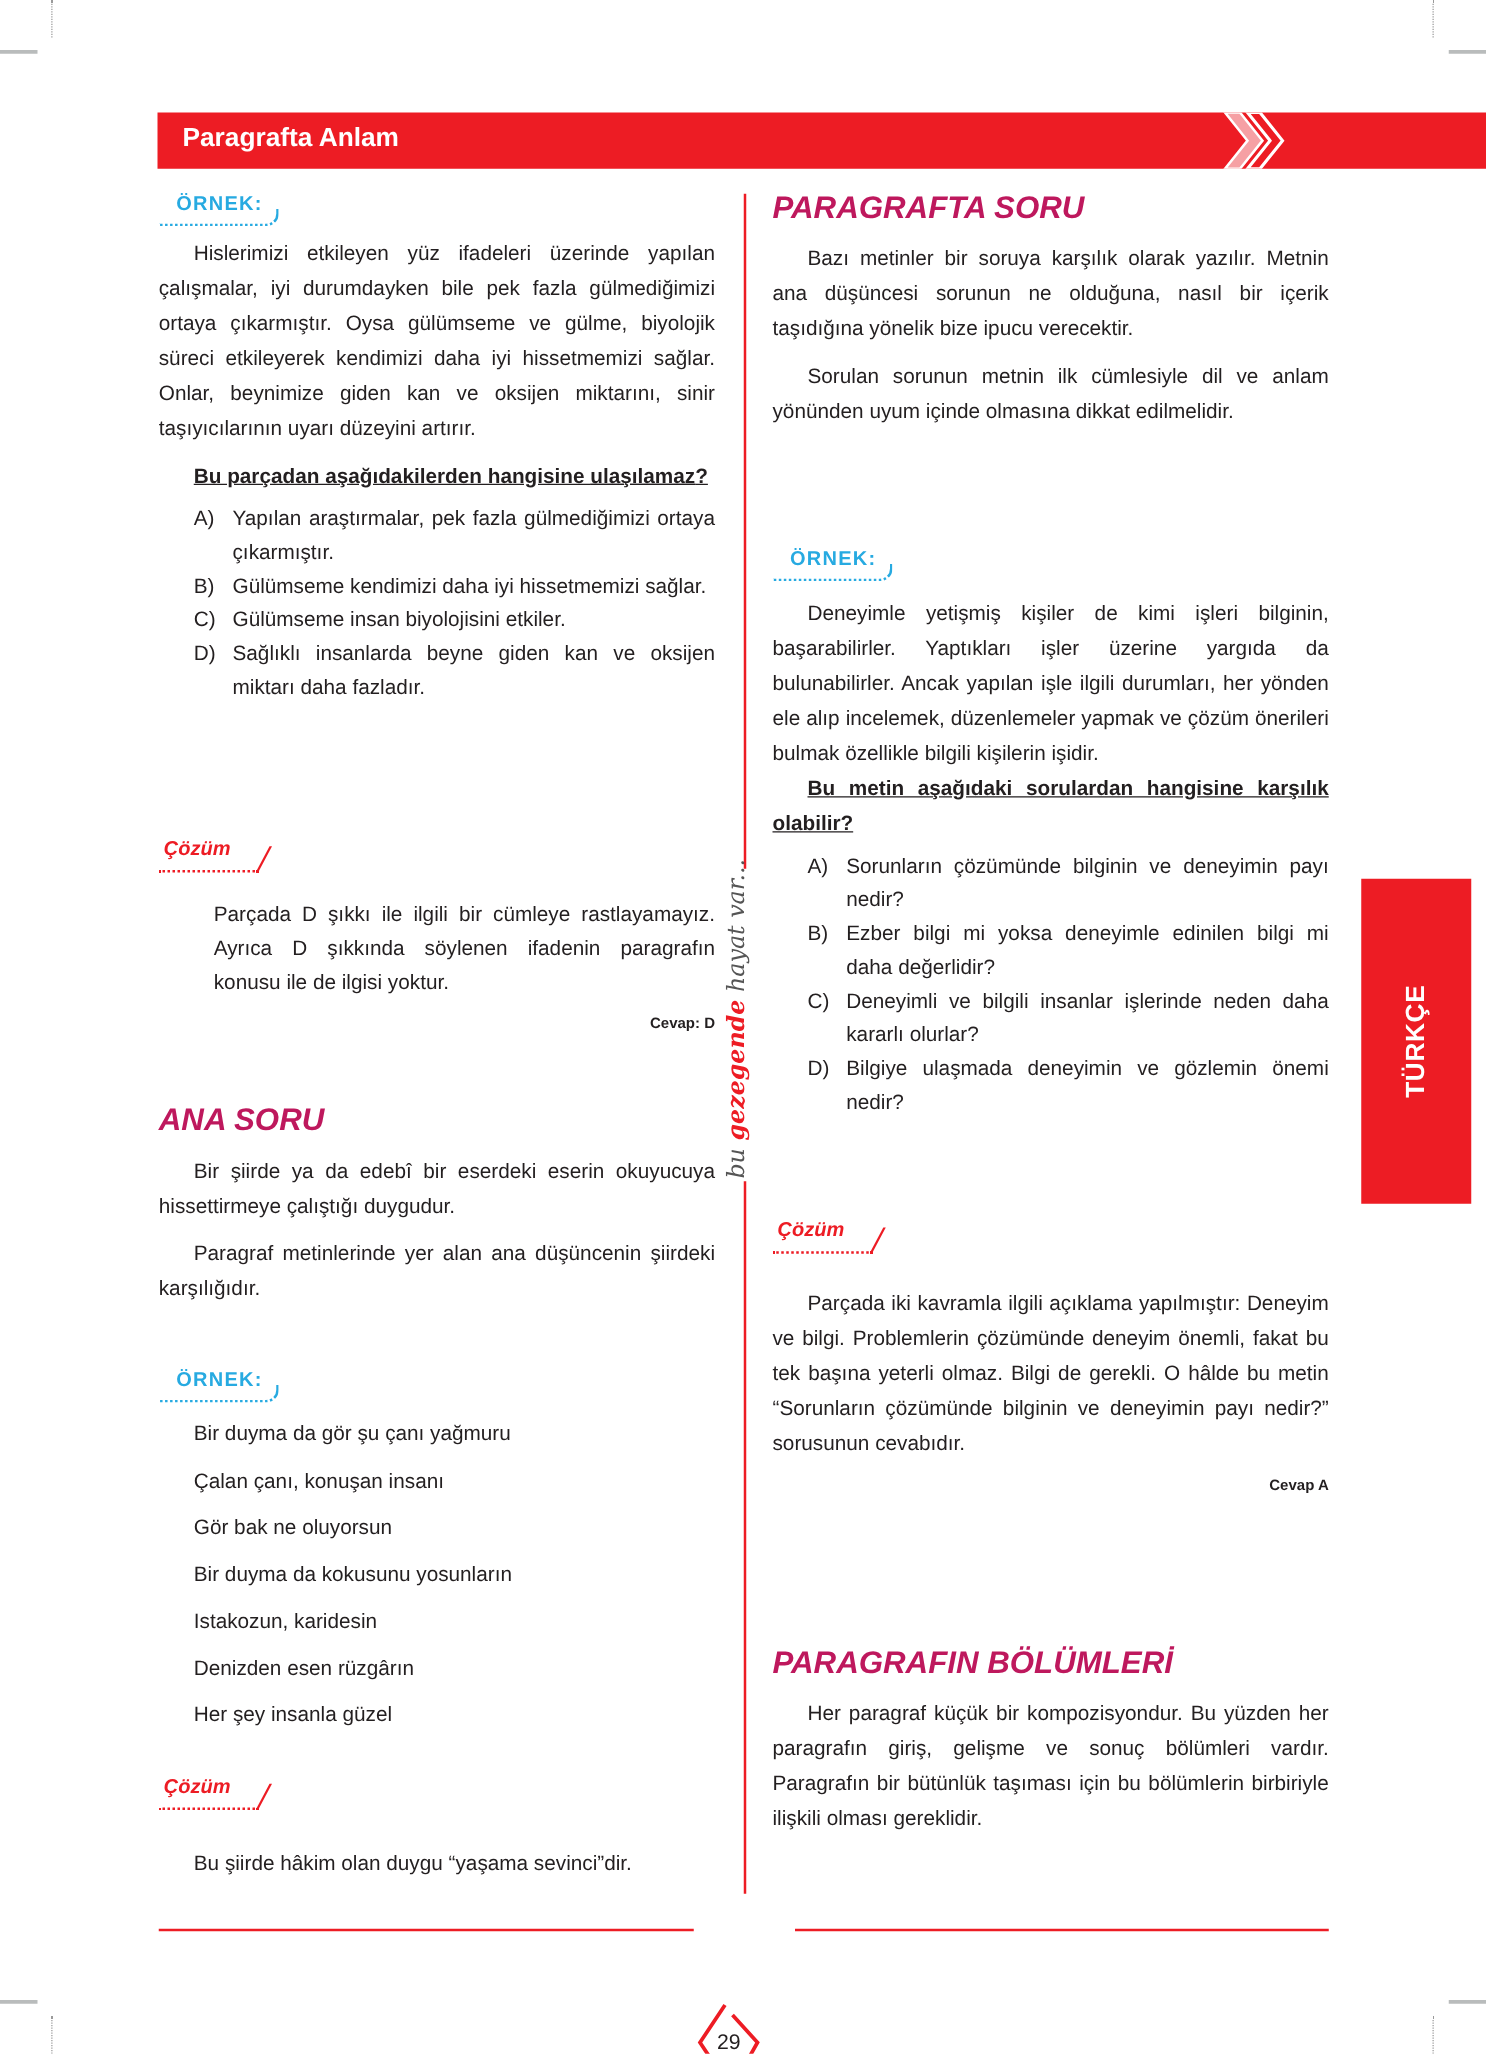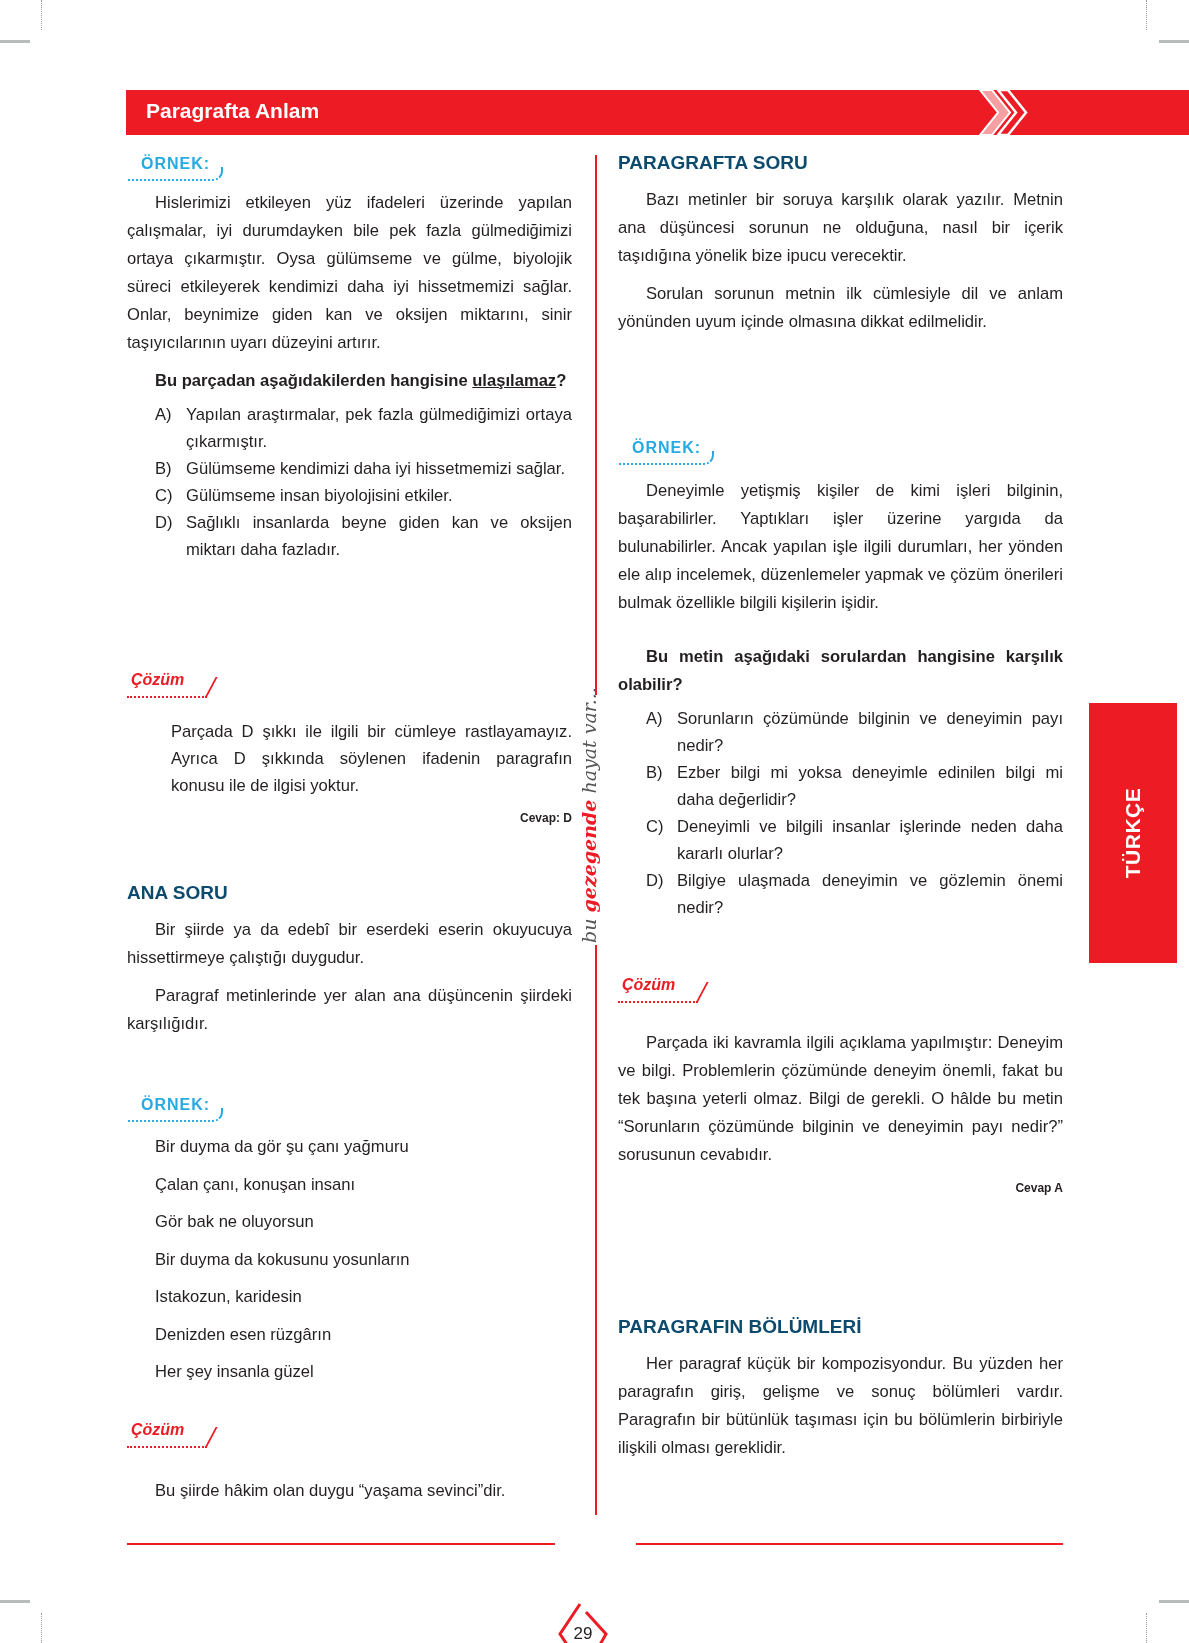--- a/index.html
+++ b/index.html
@@ -26,23 +26,23 @@
 
   
   .side-tab { position: absolute; left: 1089px; top: 703px; width: 88px; height: 260px; background: #ed1c24; }
   .side-tab span { position: absolute; left: 50%; top: 50%; transform: translate(-50%, -50%) rotate(-90deg);
     font-size: 21px; font-weight: bold; color: #fff; white-space: nowrap; letter-spacing: 0.5px; }
 
   
   .col { position: absolute; }
   .p { font-size: 16.6px; line-height: 28px; text-align: justify; }
   .indent { text-indent: 28px; }
-  .b { font-weight: bold; }
+  .b { font-weight: bold; text-decoration: underline; }
   .u { text-decoration: underline; }
-  .section-title { font-size: 19px; font-weight: bold; color: #0c4a6e; }
+  .section-title { font-size: 25px; font-weight: bold; color: #be185d; font-style: italic; }
 
   
   .ornek-label { position: absolute; width: 105px; height: 28px; }
   .ornek-label .txt { position: absolute; left: 14px; top: 2px; font-size: 16px; font-weight: bold; color: #27aae1; letter-spacing: 1px; }
   .ornek-label .line { position: absolute; left: 0; bottom: 0; width: 96px; height: 14px; border-bottom: 2px dotted #27aae1; border-right: 2px solid #27aae1; border-bottom-right-radius: 10px; }
 
   .cozum-label { position: absolute; width: 90px; height: 28px; }
   .cozum-label .txt { position: absolute; left: 4px; top: 1px; font-size: 16px; font-weight: bold; color: #ed1c24; font-style: italic; }
   .cozum-label .line { position: absolute; left: 0; bottom: 0; width: 80px; height: 4px; border-bottom: 2px dotted #ed1c24; }
   .cozum-label .slash { position: absolute; left: 78px; bottom: 1px; width: 2px; height: 20px; background: #ed1c24; transform: skewX(-28deg); transform-origin: bottom; }
@@ -168,21 +168,21 @@
   <p class="p indent" style="margin-top:10px;">Sorulan sorunun metnin ilk cümlesiyle dil ve anlam yönünden uyum içinde olmasına dikkat edilmelidir.</p>
 </div>
 
 <div class="ornek-label" style="left:618px; top:437px;">
   <span class="txt">ÖRNEK:</span>
     <span class="line"></span>
 </div>
 
 <div class="col" style="left:618px; top:477px; width:445px;">
   <p class="p indent">Deneyimle yetişmiş kişiler de kimi işleri bilginin, başarabilirler. Yaptıkları işler üzerine yargıda da bulunabilirler. Ancak yapılan işle ilgili durumları, her yönden ele alıp incelemek, düzenlemeler yapmak ve çözüm önerileri bulmak özellikle bilgili kişilerin işidir.</p>
-  <p class="p indent b" style="margin-top:26px;">Bu metin aşağıdaki sorulardan hangisine karşılık olabilir?</p>
+  <p class="p indent b" style="margin-top:0;">Bu metin aşağıdaki sorulardan hangisine karşılık olabilir?</p>
   <div style="margin-top:6px; padding-left:28px;">
     <div class="opt">
         <span class="k">A)</span>
         <span class="v">Sorunların çözümünde bilginin ve deneyimin payı nedir?</span>
       </div>
     <div class="opt">
         <span class="k">B)</span>
         <span class="v">Ezber bilgi mi yoksa deneyimle edinilen bilgi mi daha değerlidir?</span>
       </div>
     <div class="opt">

